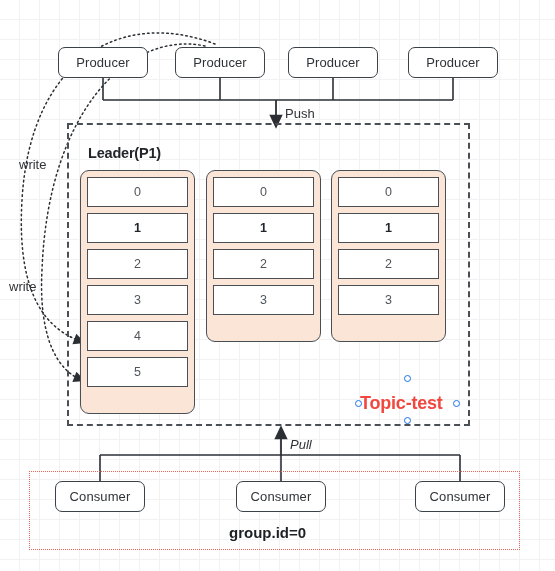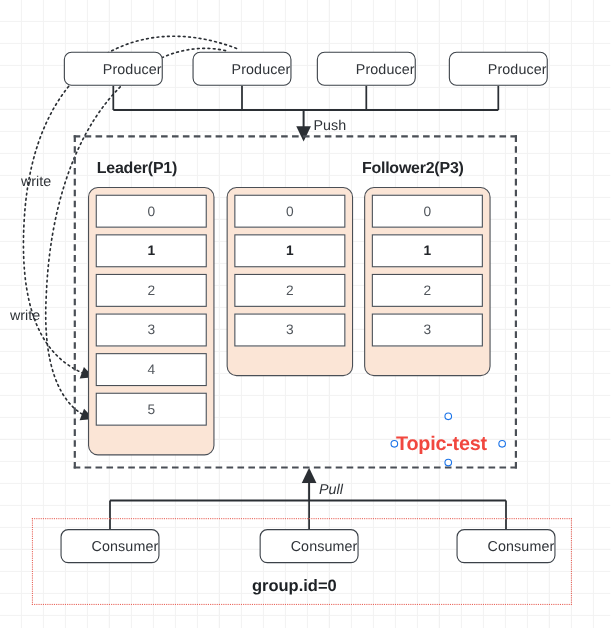--- a/index.html
+++ b/index.html
@@ -33,21 +33,21 @@
   }
 
   .node-box {
     position: absolute;
     box-sizing: border-box;
     border: 1.6px solid #3b4148;
     border-radius: 7px;
     background: #ffffff;
     display: flex;
     align-items: center;
-    justify-content: flex-end;
+    justify-content: center;
     font-size: 13px;
     color: #2f3338;
     letter-spacing: .1px;
   }
 
   .broker-box {
     position: absolute;
     box-sizing: border-box;
     border: 2.6px dashed #4a4f56;
     background: transparent;
@@ -224,21 +224,20 @@
       <span>1</span>
     </div>
     <div class="cell">
       <span>2</span>
     </div>
     <div class="cell">
       <span>3</span>
     </div>
   </div>
 
-  <div class="partition-title" style="left:329px; top:145px;">Follower2(P3)</div>
   <div class="partition-col" style="left:331px; top:170px; width:115px; height:172px;">
     <div class="cell">
       <span>0</span>
     </div>
     <div class="cell bold">
       <span>1</span>
     </div>
     <div class="cell">
       <span>2</span>
     </div>

